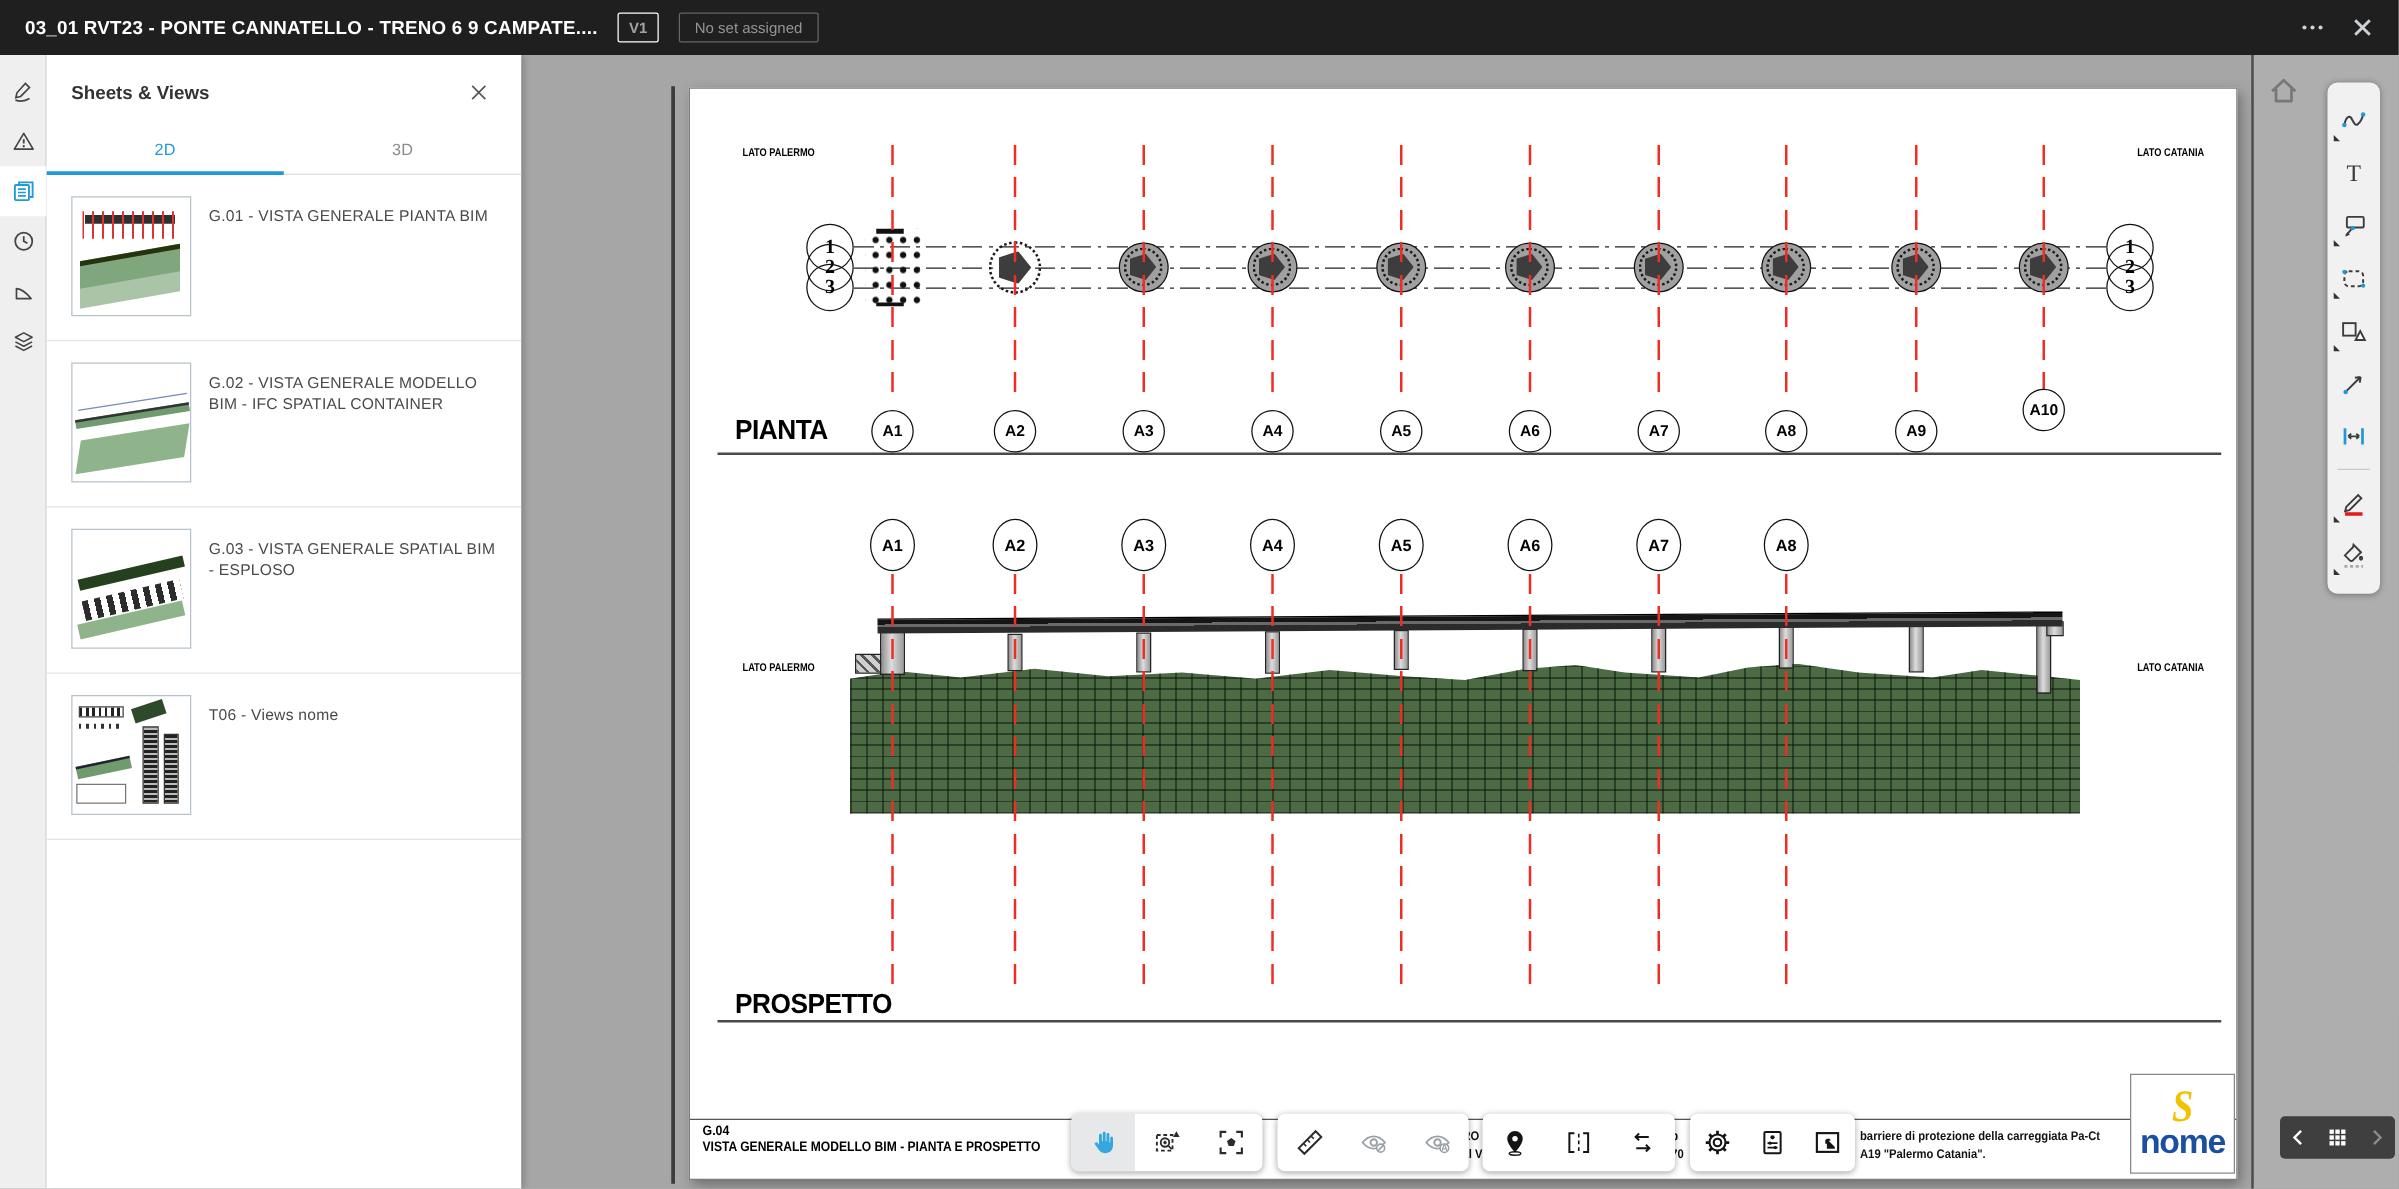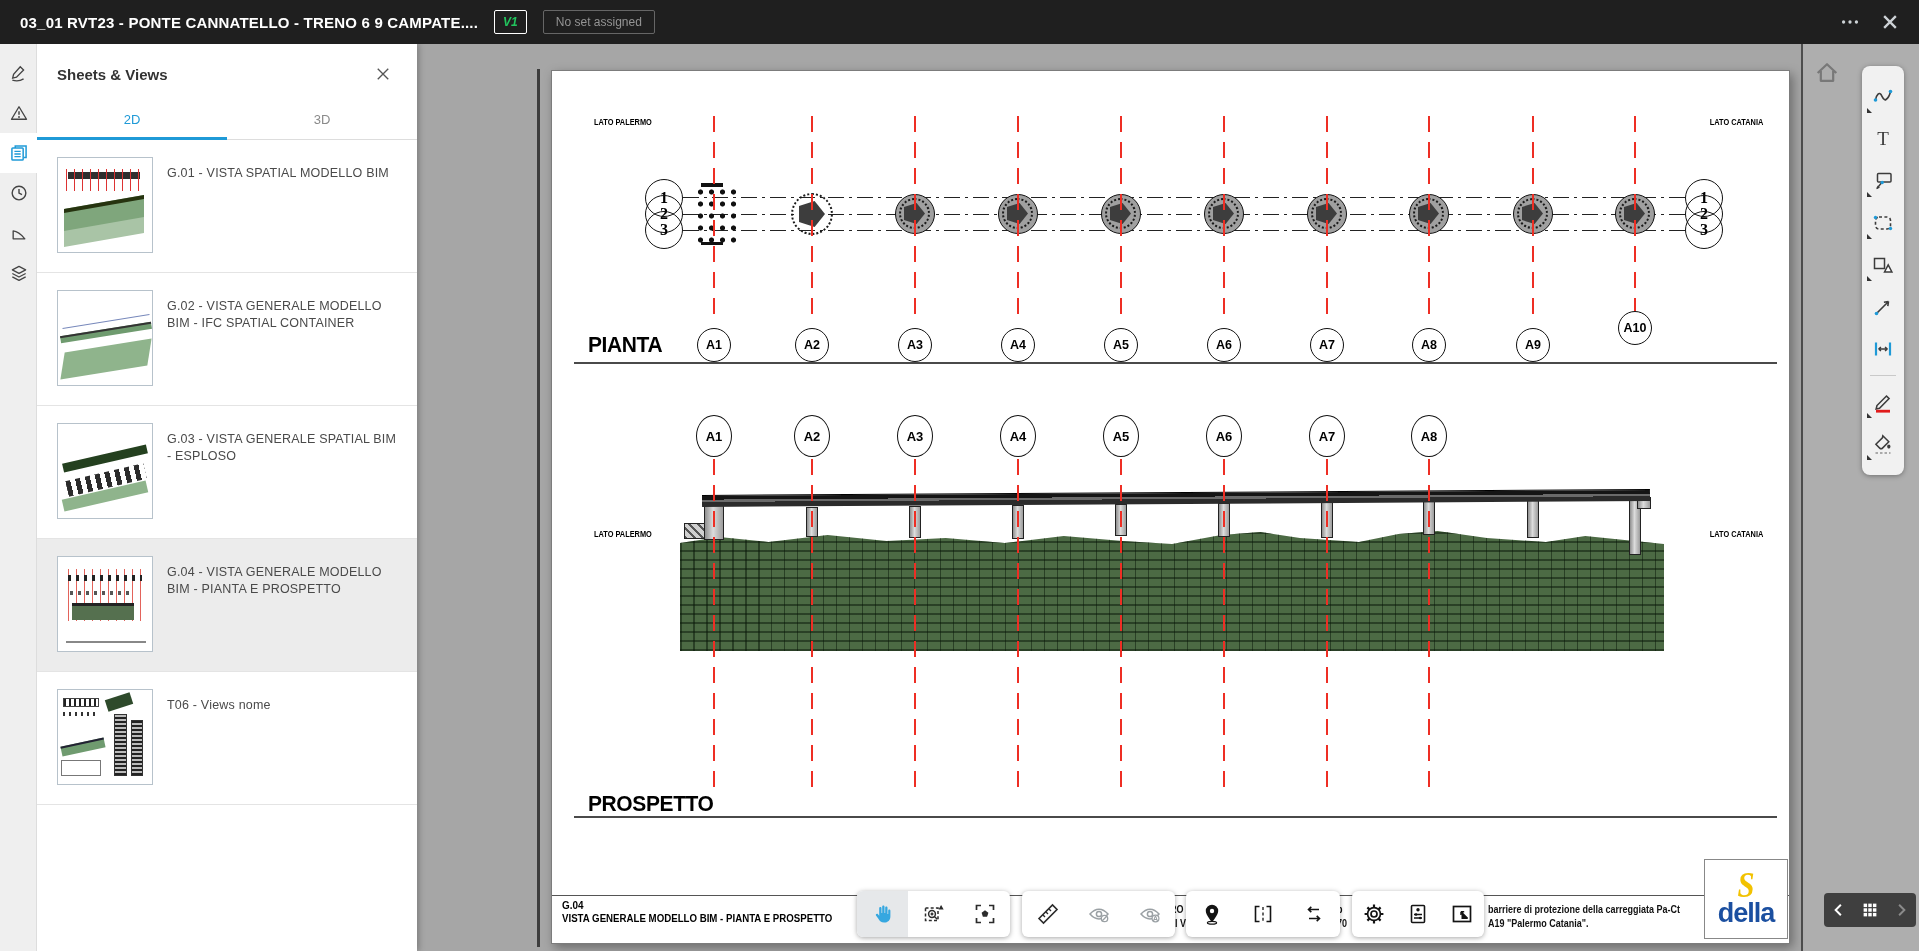--- a/index.html
+++ b/index.html
@@ -3,21 +3,21 @@
 <meta charset="utf-8">
 <style>
   * { margin:0; padding:0; box-sizing:border-box; }
   html,body { width:1919px; height:951px; overflow:hidden; font-family:"Liberation Sans",sans-serif; background:#a6a6a6; }
   .app { position:relative; width:1919px; height:833px; }
 
   
   .top-bar { position:absolute; left:0; top:0; width:1919px; height:44px; background:#1f1f1f; display:flex; align-items:center; z-index:50; }
   .tb-title { color:#fff; font-size:15px; font-weight:bold; margin-left:20px; letter-spacing:.2px; white-space:nowrap; }
   .badge { font-size:12px; font-weight:bold; margin-left:16px; padding:4px 8px; border-radius:2px; white-space:nowrap; }
-  .badge.v1 { border:1.5px solid #fff; color:#22c55e;font-style:italic; }
+  .badge.v1 { border:1.5px solid #fff; color:#a3a3a3; }
   .badge.set { border:1px solid #666; color:#949494; font-weight:normal; padding:4px 12px; }
   .tb-right { position:absolute; right:14px; top:0; height:44px; display:flex; align-items:center; gap:10px; }
   .tb-btn { width:30px; height:30px; display:flex; align-items:center; justify-content:center; cursor:pointer; }
 
   
   .left-rail { position:absolute; left:0; top:44px; width:37px; height:907px; background:#efefef; border-right:1px solid #ddd; z-index:40; }
   .rail-btn { width:37px; height:40px; display:flex; align-items:center; justify-content:center; }
   .rail-btn:first-child { margin-top:9px; }
   .rail-btn.active { background:#fff; }
 
@@ -171,47 +171,37 @@
       <div class="tab">3D</div>
     </div>
     <div class="list" id="sheet-list">
         <div class="item">
           <div class="thumb">
             <div class="t" style="left:10px;top:14px;width:72px;height:7px;background:#2f2f2f;"></div>
             <div class="t" style="left:8px;top:11px;width:78px;height:22px;background:repeating-linear-gradient(90deg,#d33 0 1px,transparent 1px 8px);"></div>
             <div class="t" style="left:6px;top:44px;width:80px;height:36px;background:#7fa67c;transform:skewY(-10deg);border-top:4px solid #26330f;"></div>
             <div class="t" style="left:6px;top:66px;width:80px;height:16px;background:#a9c4a6;transform:skewY(-10deg);"></div>
           </div>
-          <div class="item-label">G.01 - VISTA SPATIAL MODELLO BIM</div>
+          <div class="item-label">G.01 - VISTA GENERALE PIANTA BIM</div>
         </div>
         <div class="item">
           <div class="thumb">
             <div class="t" style="left:2px;top:38px;width:92px;height:7px;background:#6f9b6f;transform:rotate(-9deg);border-top:2px solid #333;"></div>
             <div class="t" style="left:4px;top:30px;width:88px;height:1px;background:#7788bb;transform:rotate(-9deg);"></div>
             <div class="t" style="left:4px;top:55px;width:88px;height:26px;background:#8fb48c;transform:rotate(-9deg) skewX(-18deg);"></div>
           </div>
           <div class="item-label">G.02 - VISTA GENERALE MODELLO BIM - IFC SPATIAL CONTAINER</div>
         </div>
         <div class="item">
           <div class="thumb">
             <div class="t" style="left:4px;top:30px;width:86px;height:9px;background:#24401f;transform:rotate(-13deg);"></div>
             <div class="t" style="left:8px;top:48px;width:80px;height:16px;background:repeating-linear-gradient(90deg,#2c2c2c 0 5px,transparent 5px 10px);transform:rotate(-13deg);"></div>
             <div class="t" style="left:4px;top:66px;width:86px;height:12px;background:#8fb48c;transform:rotate(-13deg);"></div>
           </div>
           <div class="item-label">G.03 - VISTA GENERALE SPATIAL BIM - ESPLOSO</div>
-        </div>
-        <div class="item selected">
-          <div class="thumb">
-            <div class="t" style="left:10px;top:12px;width:74px;height:52px;background:repeating-linear-gradient(90deg,rgba(220,60,50,.8) 0 1px,transparent 1px 8px);"></div>
-            <div class="t" style="left:10px;top:18px;width:74px;height:6px;background:repeating-linear-gradient(90deg,#222 0 3.5px,transparent 3.5px 8px);"></div>
-            <div class="t" style="left:12px;top:34px;width:64px;height:4px;background:repeating-linear-gradient(90deg,#555 0 3px,transparent 3px 8px);"></div>
-            <div class="t" style="left:14px;top:46px;width:62px;height:17px;background:#55704f;border-top:3px solid #222;"></div>
-            <div class="t" style="left:8px;top:84px;width:80px;height:2px;background:#888;"></div>
-          </div>
-          <div class="item-label">G.04 - VISTA GENERALE MODELLO BIM - PIANTA E PROSPETTO</div>
         </div>
         <div class="item">
           <div class="thumb">
             <div class="t" style="left:5px;top:8px;width:36px;height:9px;background:repeating-linear-gradient(90deg,#222 0 2px,transparent 2px 5px);border:1px solid #444;"></div>
             <div class="t" style="left:5px;top:22px;width:36px;height:4px;background:repeating-linear-gradient(90deg,#333 0 2px,transparent 2px 6px);"></div>
             <div class="t" style="left:48px;top:6px;width:26px;height:12px;background:#2e4a2b;transform:rotate(-18deg);"></div>
             <div class="t" style="left:56px;top:24px;width:13px;height:62px;background:repeating-linear-gradient(0deg,#222 0 2px,#bbb 2px 4px);border:1px solid #333;"></div>
             <div class="t" style="left:73px;top:30px;width:12px;height:56px;background:repeating-linear-gradient(0deg,#222 0 2px,#bbb 2px 4px);border:1px solid #333;"></div>
             <div class="t" style="left:3px;top:52px;width:44px;height:10px;background:#6f9b6f;transform:rotate(-12deg);border-top:2px solid #223;"></div>
             <div class="t" style="left:3px;top:70px;width:40px;height:16px;border:1px solid #777;"></div>
@@ -339,21 +329,21 @@
         </div>
 
       <div class="tb-block-line"></div>
       <div class="dtext sheetno" style="left:10px;top:828px;">G.04</div>
       <div class="dtext sheetname" style="left:10px;top:841px;">VISTA GENERALE MODELLO BIM - PIANTA E PROSPETTO</div>
       <div class="frag" style="left:618px;top:832px;"><span>RO</span><br><span>al V</span></div>
       <div class="frag" style="left:785px;top:832px;"><span>b</span><br><span>70</span></div>
       <div class="frag note" style="left:936px;top:832px;"><span>barriere di protezione della carreggiata Pa-Ct</span><br><span>A19 "Palermo Catania".</span></div>
       <div class="logo-box">
         <div class="logo-s">S</div>
-        <div class="logo-word">della</div>
+        <div class="logo-word">nome</div>
       </div>
     </div>
 
     <div class="home-btn">
       <svg width="28" height="28" viewBox="0 0 24 24">
           <path d="M4 12 12 4.5 20 12M6.7 10.2V18.7h10.6V10.2" fill="none" stroke="#787878" stroke-width="1.9" stroke-linejoin="round"></path>
         </svg>
     </div>
 
     <div class="bt-group" style="left:440px;width:153px;">

